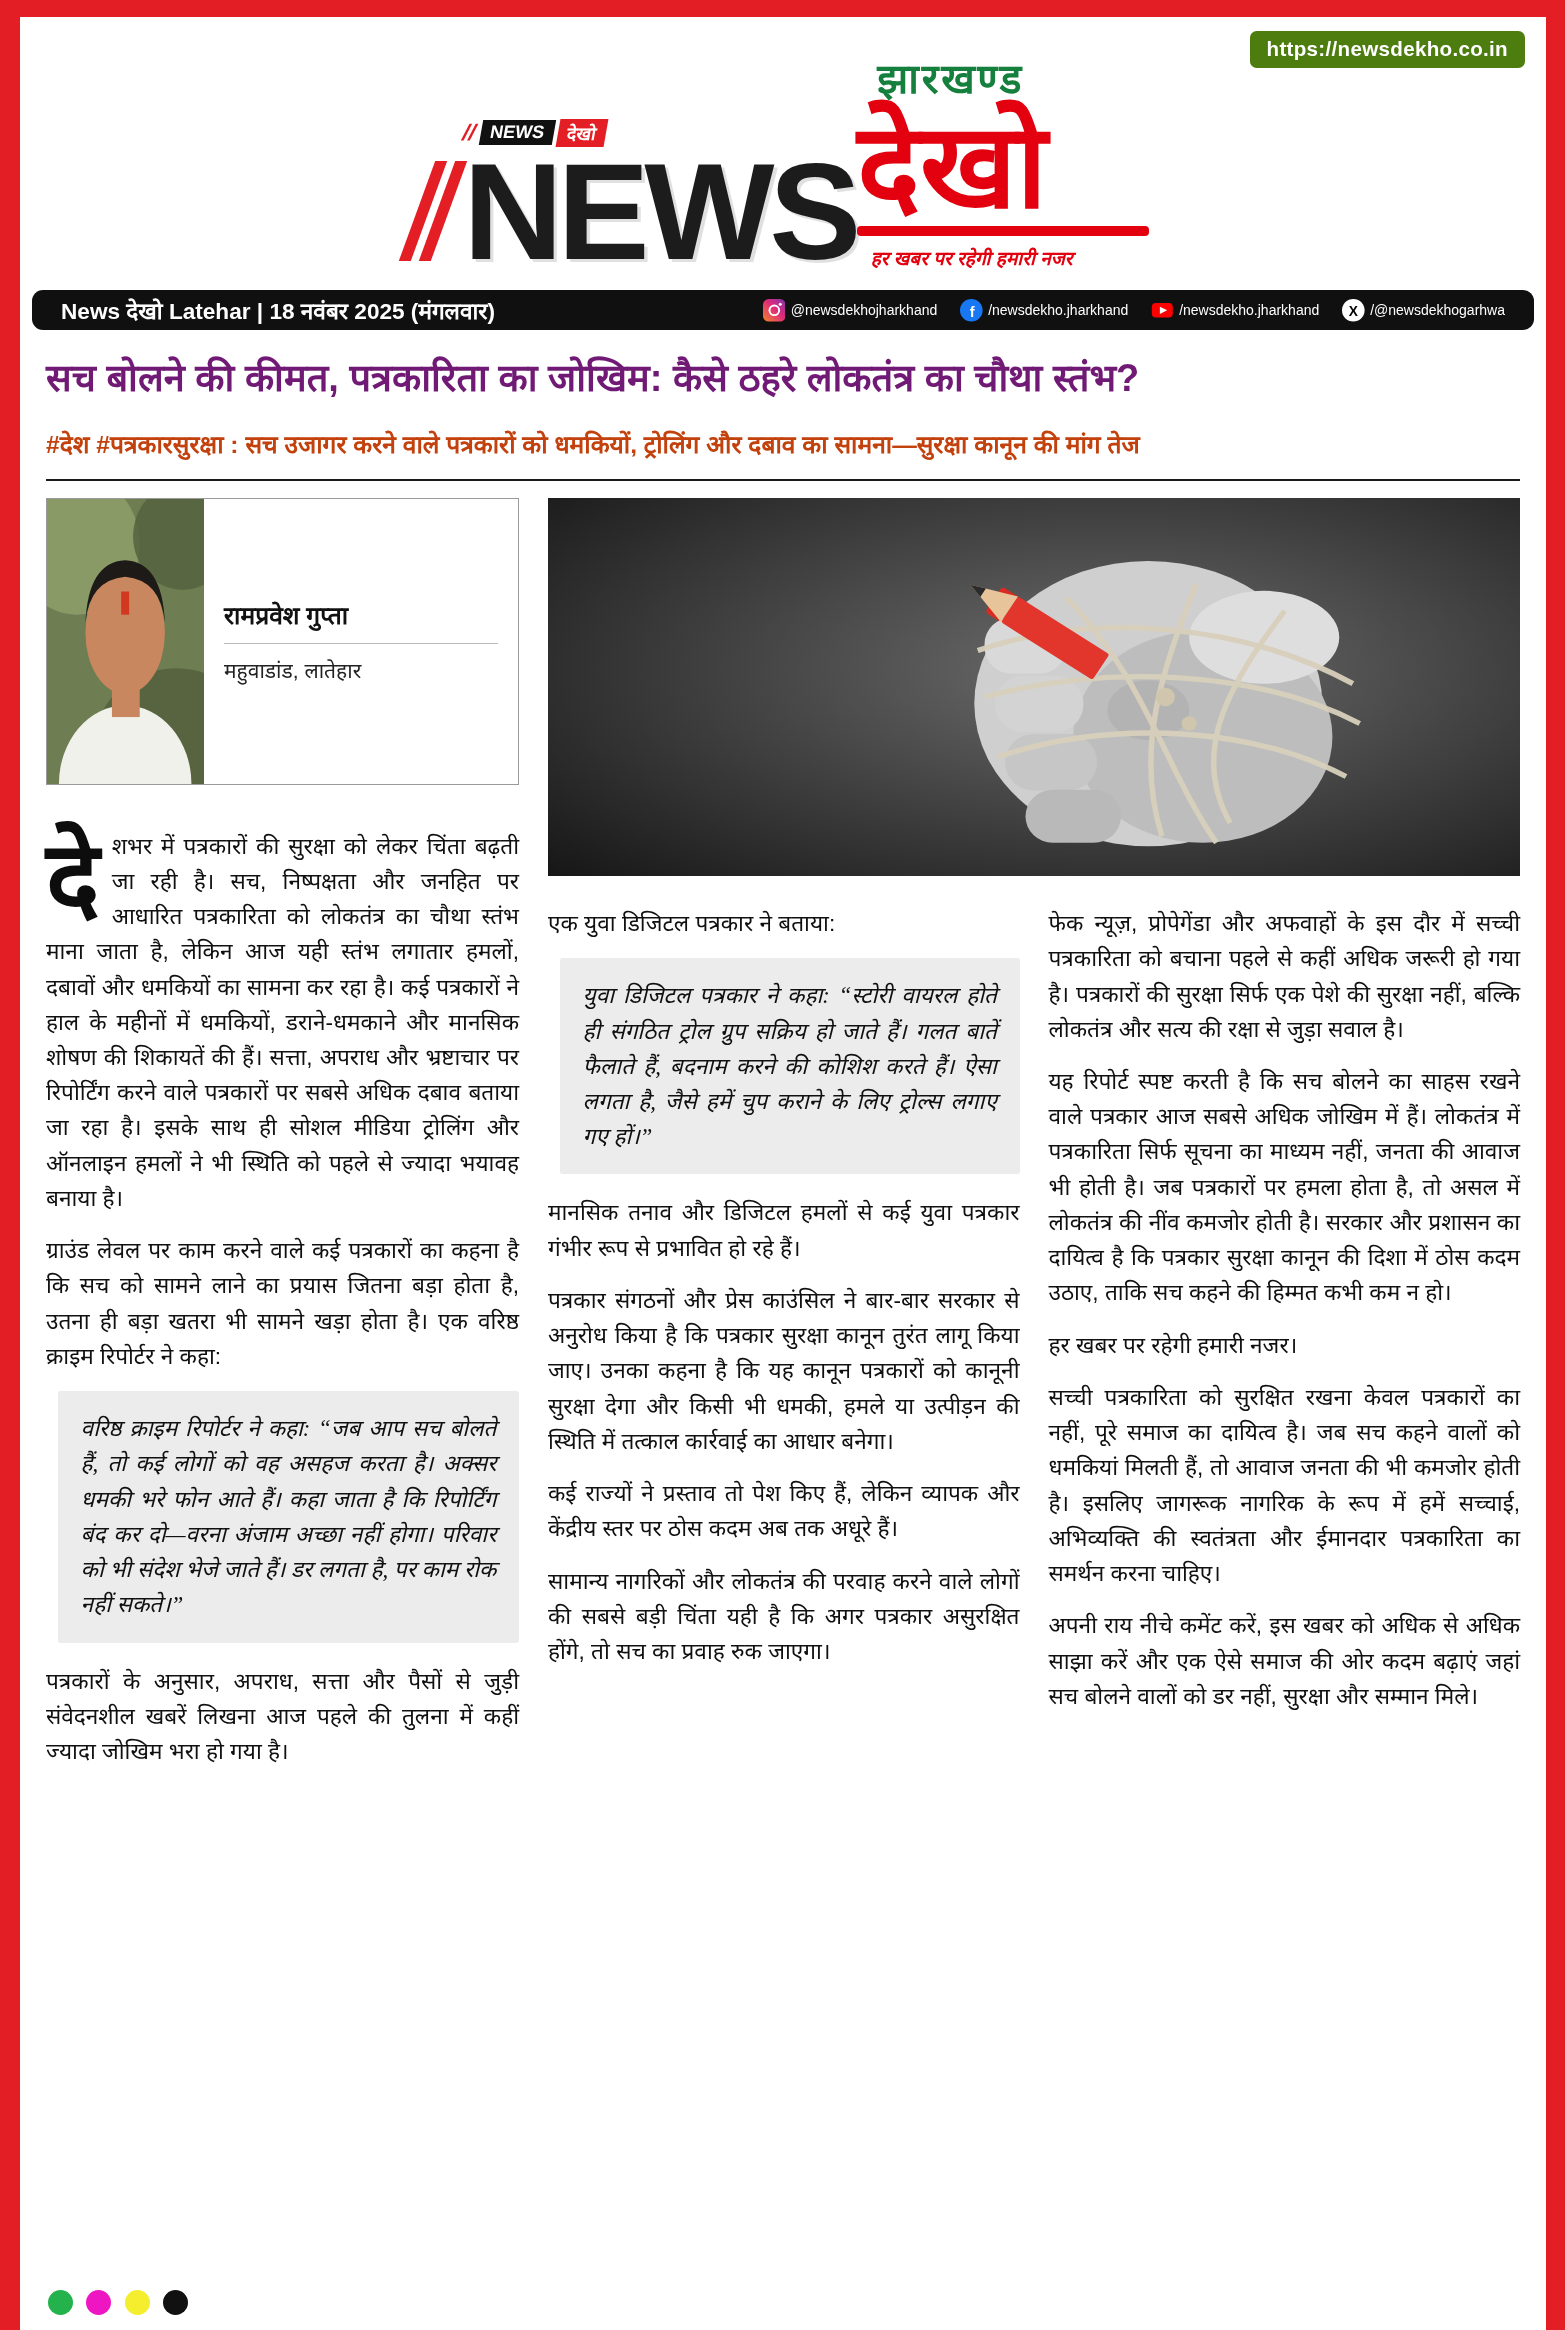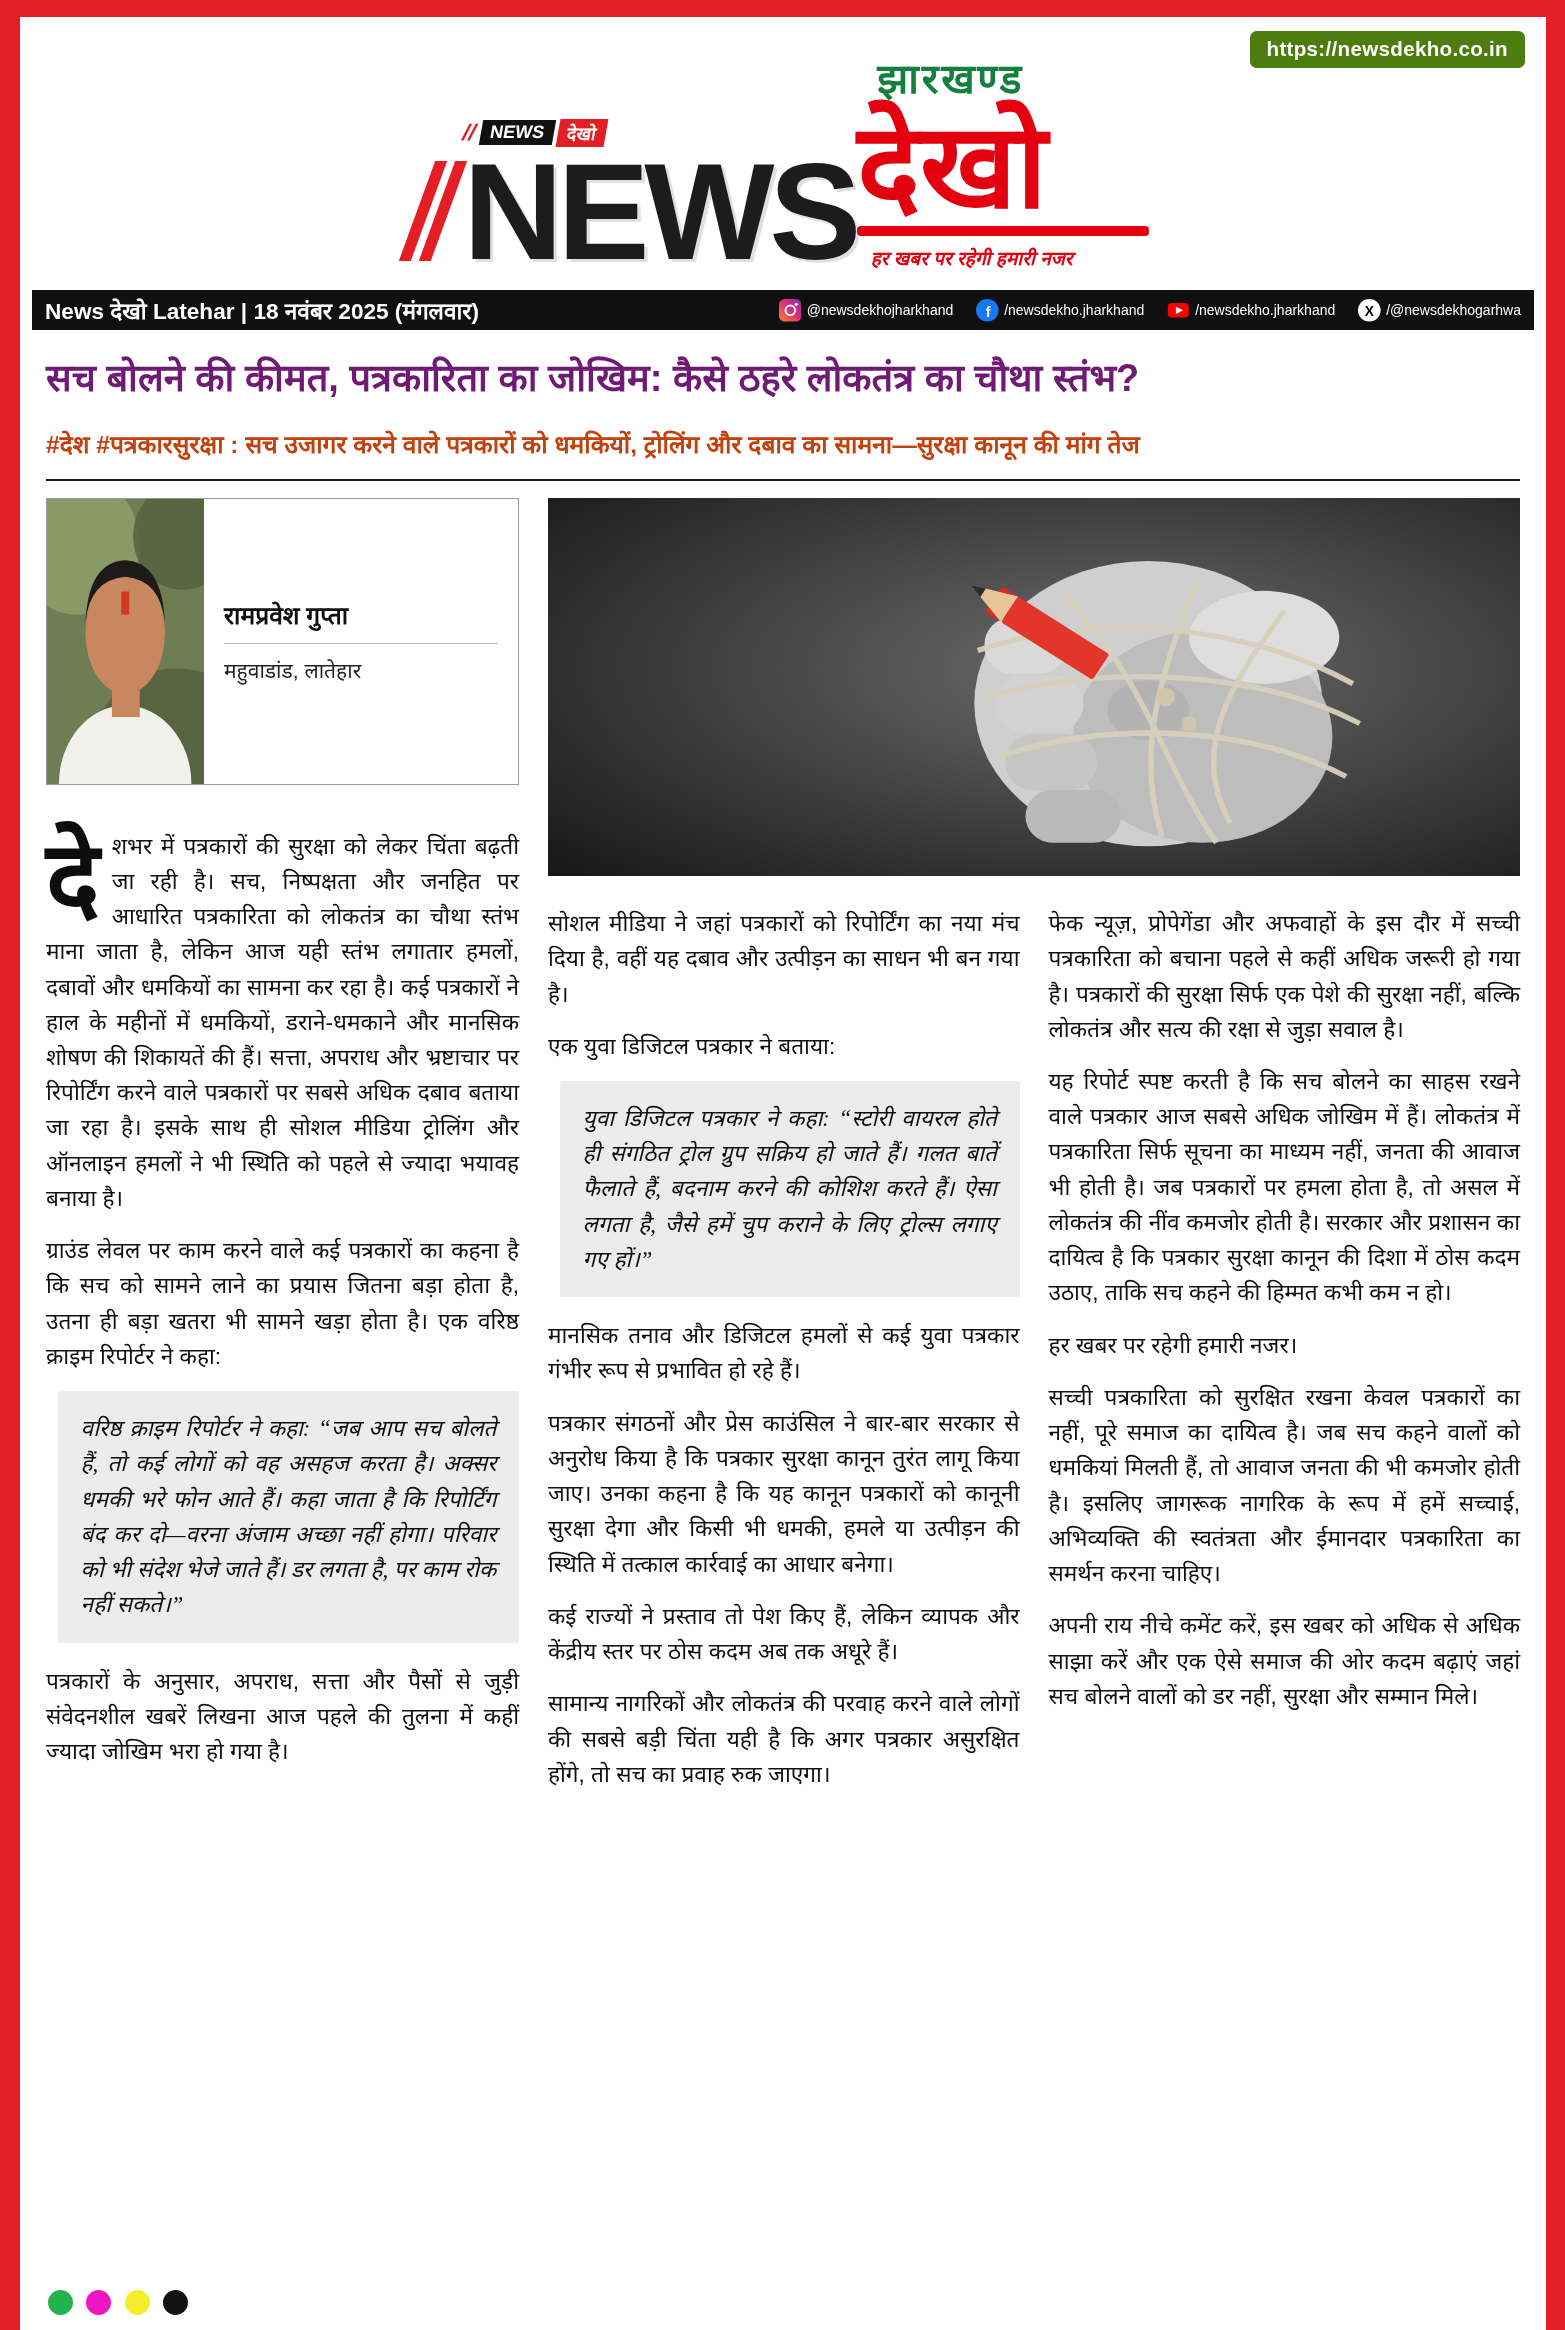--- a/index.html
+++ b/index.html
@@ -41,21 +41,22 @@
   .logo-right { display:flex; flex-direction:column; align-items:flex-start; margin-left:-4px; padding-bottom:2.7px; }
   .region { font-size:41px; font-weight:bold; color:#15803d; letter-spacing:2.7px; margin-left:20px; }
   .dekho  { font-size:118px; font-weight:bold; color:#e3000f; line-height:1.05; }
   .dekho-underline { width:292px; height:9.3px; background:#e3000f; border-radius:4px; margin-top:-2.7px; }
   .tagline { font-size:19px; font-weight:bold; font-style:italic; color:#e3000f; margin-top:9.3px; margin-left:13.3px; }
 
   
   .infobar {
     margin:17px 32px 0 32px; height:40px; background:#101010;
     display:flex; align-items:center; justify-content:space-between;
-    padding:0 13px;
+    padding:0 29px;
+    border-radius:11px;
   }
   .infobar-left { color:#fff; font-size:22.6px; font-weight:bold; }
   .socials { display:flex; align-items:center; gap:23px; }
   .social  { display:flex; align-items:center; gap:5.3px; color:#fff; font-size:14px; }
   .social svg { width:22.6px; height:22.6px; display:block; }
 
   
   .headline {
     margin:25px 46px 0 46px;
     font-size:38px; font-weight:bold; color:#701a75; line-height:1.25;
@@ -260,21 +261,20 @@
           <polygon points="620,131 688,108 688,154" fill="#ecc9 a0" opacity="0"></polygon>
           <polygon points="620,131 688,108 688,154" fill="#e8c49a"></polygon>
           <polygon points="620,131 642,123.5 642,138.5" fill="#2b2b2b"></polygon>
         </g>
       </svg>
     </div>
 
     <div class="two-cols">
 
       <div class="body-text">
-        <p>सोशल मीडिया ने जहां पत्रकारों को रिपोर्टिंग का नया मंच दिया है, वहीं यह दबाव और उत्पीड़न का साधन भी बन गया है।</p>
         <p>एक युवा डिजिटल पत्रकार ने बताया:</p>
         <div class="quote-box">
           <p>युवा डिजिटल पत्रकार ने कहा: “स्टोरी वायरल होते ही संगठित ट्रोल ग्रुप सक्रिय हो जाते हैं। गलत बातें फैलाते हैं, बदनाम करने की कोशिश करते हैं। ऐसा लगता है, जैसे हमें चुप कराने के लिए ट्रोल्स लगाए गए हों।”</p>
         </div>
         <p>मानसिक तनाव और डिजिटल हमलों से कई युवा पत्रकार गंभीर रूप से प्रभावित हो रहे हैं।</p>
         <p>पत्रकार संगठनों और प्रेस काउंसिल ने बार-बार सरकार से अनुरोध किया है कि पत्रकार सुरक्षा कानून तुरंत लागू किया जाए। उनका कहना है कि यह कानून पत्रकारों को कानूनी सुरक्षा देगा और किसी भी धमकी, हमले या उत्पीड़न की स्थिति में तत्काल कार्रवाई का आधार बनेगा।</p>
         <p>कई राज्यों ने प्रस्ताव तो पेश किए हैं, लेकिन व्यापक और केंद्रीय स्तर पर ठोस कदम अब तक अधूरे हैं।</p>
         <p>सामान्य नागरिकों और लोकतंत्र की परवाह करने वाले लोगों की सबसे बड़ी चिंता यही है कि अगर पत्रकार असुरक्षित होंगे, तो सच का प्रवाह रुक जाएगा।</p>
       </div>
 

